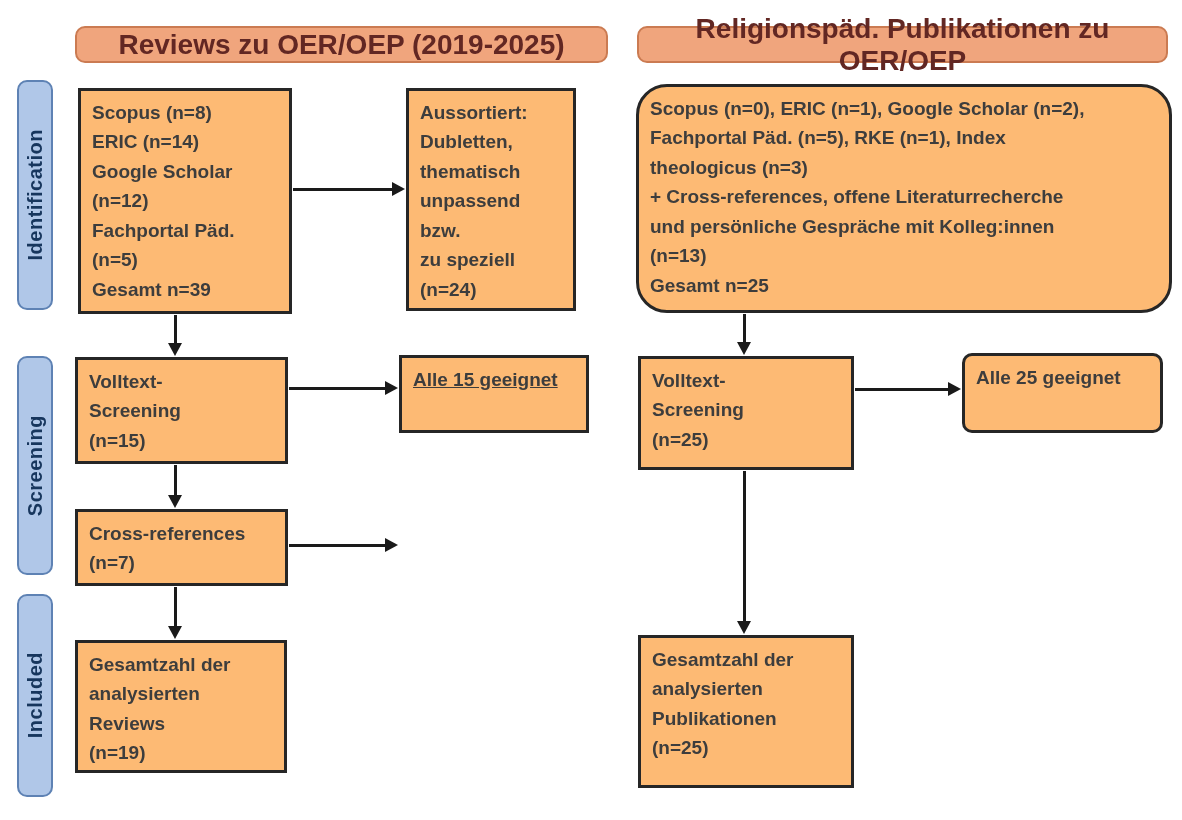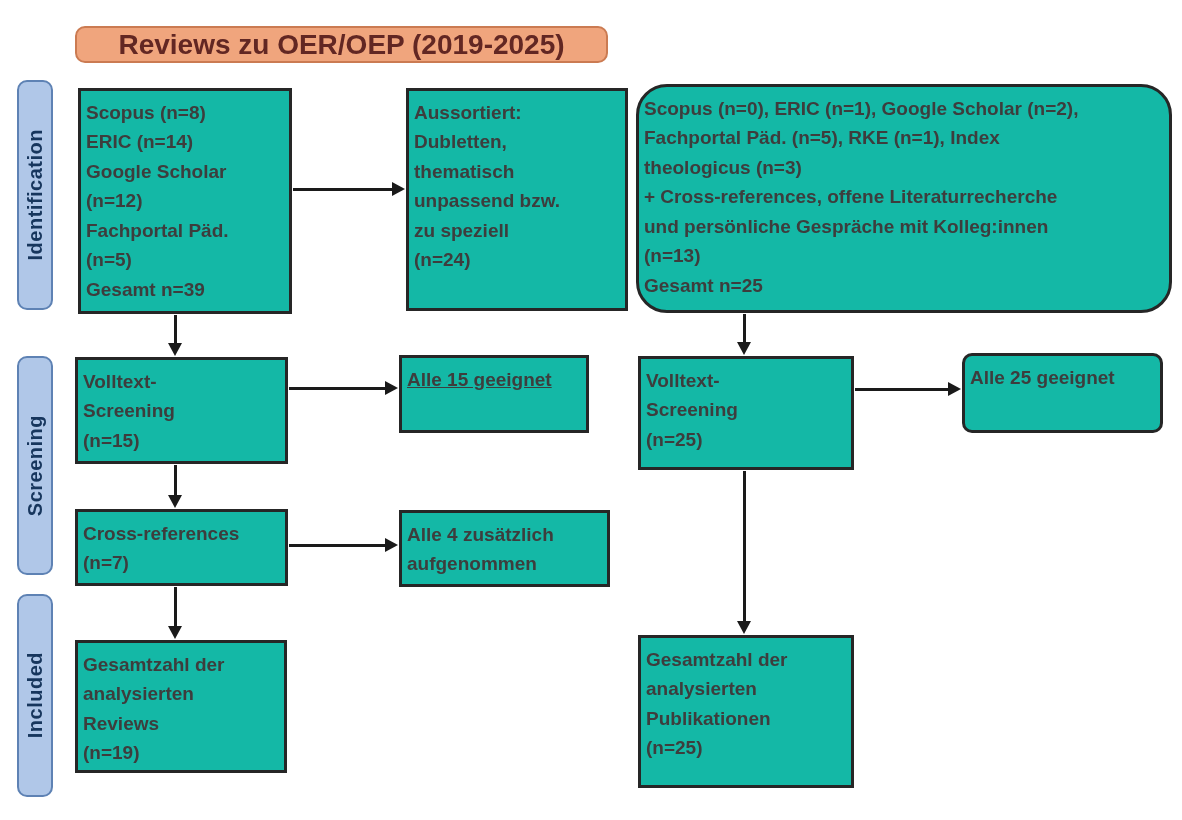--- a/index.html
+++ b/index.html
@@ -22,76 +22,75 @@
     background:var(--stage-fill); border:2px solid var(--stage-border);
     border-radius:10px;
     display:flex; align-items:center; justify-content:center;
   }
   .stage span {
     writing-mode:vertical-rl; transform:rotate(180deg);
     font-size:20px; font-weight:700; color:var(--stage-text);
     white-space:nowrap; letter-spacing:0.5px;
   }
   .nbox {
-    position:absolute; box-sizing:border-box; background:#14b8a6;
+    position:absolute; box-sizing:border-box; background:#fdba74;
     border:3px solid var(--box-border); color:var(--box-text);
     font-size:19px; line-height:1.55; font-weight:600;
-    padding:7px 5px; white-space:pre-line;
+    padding:7px 11px; white-space:pre-line;
   }
   .ah { position:absolute; height:3px; background:var(--arrow); }
   .ah::after {
     content:""; position:absolute; right:-12px; top:-6px; width:0; height:0;
     border-left:13px solid var(--arrow);
     border-top:7.5px solid transparent; border-bottom:7.5px solid transparent;
   }
   .av { position:absolute; width:3px; background:var(--arrow); }
   .av::after {
     content:""; position:absolute; bottom:-12px; left:-6px; width:0; height:0;
     border-top:13px solid var(--arrow);
     border-left:7.5px solid transparent; border-right:7.5px solid transparent;
   }
 </style>
 </head>
 <body>
 
 <div id="stage-root">
 
   <div class="col-header" style="left:75px; top:26px; width:533px; height:37px;">Reviews zu OER/OEP (2019-2025)</div>
+  <div class="col-header" style="left:637px; top:26px; width:531px; height:37px;">Religionspäd. Publikationen zu OER/OEP</div>
 
   <div class="stage" style="top:80px; height:230px;">
     <span>Identification</span>
   </div>
   <div class="stage" style="top:356px; height:219px;">
     <span>Screening</span>
   </div>
   <div class="stage" style="top:594px; height:203px;">
     <span>Included</span>
   </div>
 
   <div class="nbox" style="left:78px; top:88px; width:214px; height:226px;">Scopus (n=8)
 ERIC (n=14)
 Google Scholar
 (n=12)
 Fachportal Päd.
 (n=5)
 Gesamt n=39</div>
-  <div class="nbox" style="left:406px; top:88px; width:222px; height:223px;">Aussortiert:
+  <div class="nbox" style="left:406px; top:88px; width:170px; height:223px;">Aussortiert:
 Dubletten,
 thematisch
 unpassend bzw.
 zu speziell
 (n=24)</div>
   <div class="nbox" style="left:75px; top:357px; width:213px; height:107px;">Volltext-
 Screening
 (n=15)</div>
   <div class="nbox" style="left:399px; top:355px; width:190px; height:78px;text-decoration:underline;">Alle 15 geeignet</div>
   <div class="nbox" style="left:75px; top:509px; width:213px; height:77px;">Cross-references
 (n=7)</div>
-  <div class="nbox" style="left:399px; top:510px; width:211px; height:77px;">Alle 4 zusätzlich
-aufgenommen</div>
   <div class="nbox" style="left:75px; top:640px; width:212px; height:133px;">Gesamtzahl der
 analysierten
 Reviews
 (n=19)</div>
 
   <div class="nbox" style="left:636px; top:84px; width:536px; height:229px;border-radius:31px;">Scopus (n=0), ERIC (n=1), Google Scholar (n=2),
 Fachportal Päd. (n=5), RKE (n=1), Index
 theologicus (n=3)
 + Cross-references, offene Literaturrecherche
 und persönliche Gespräche mit Kolleg:innen

